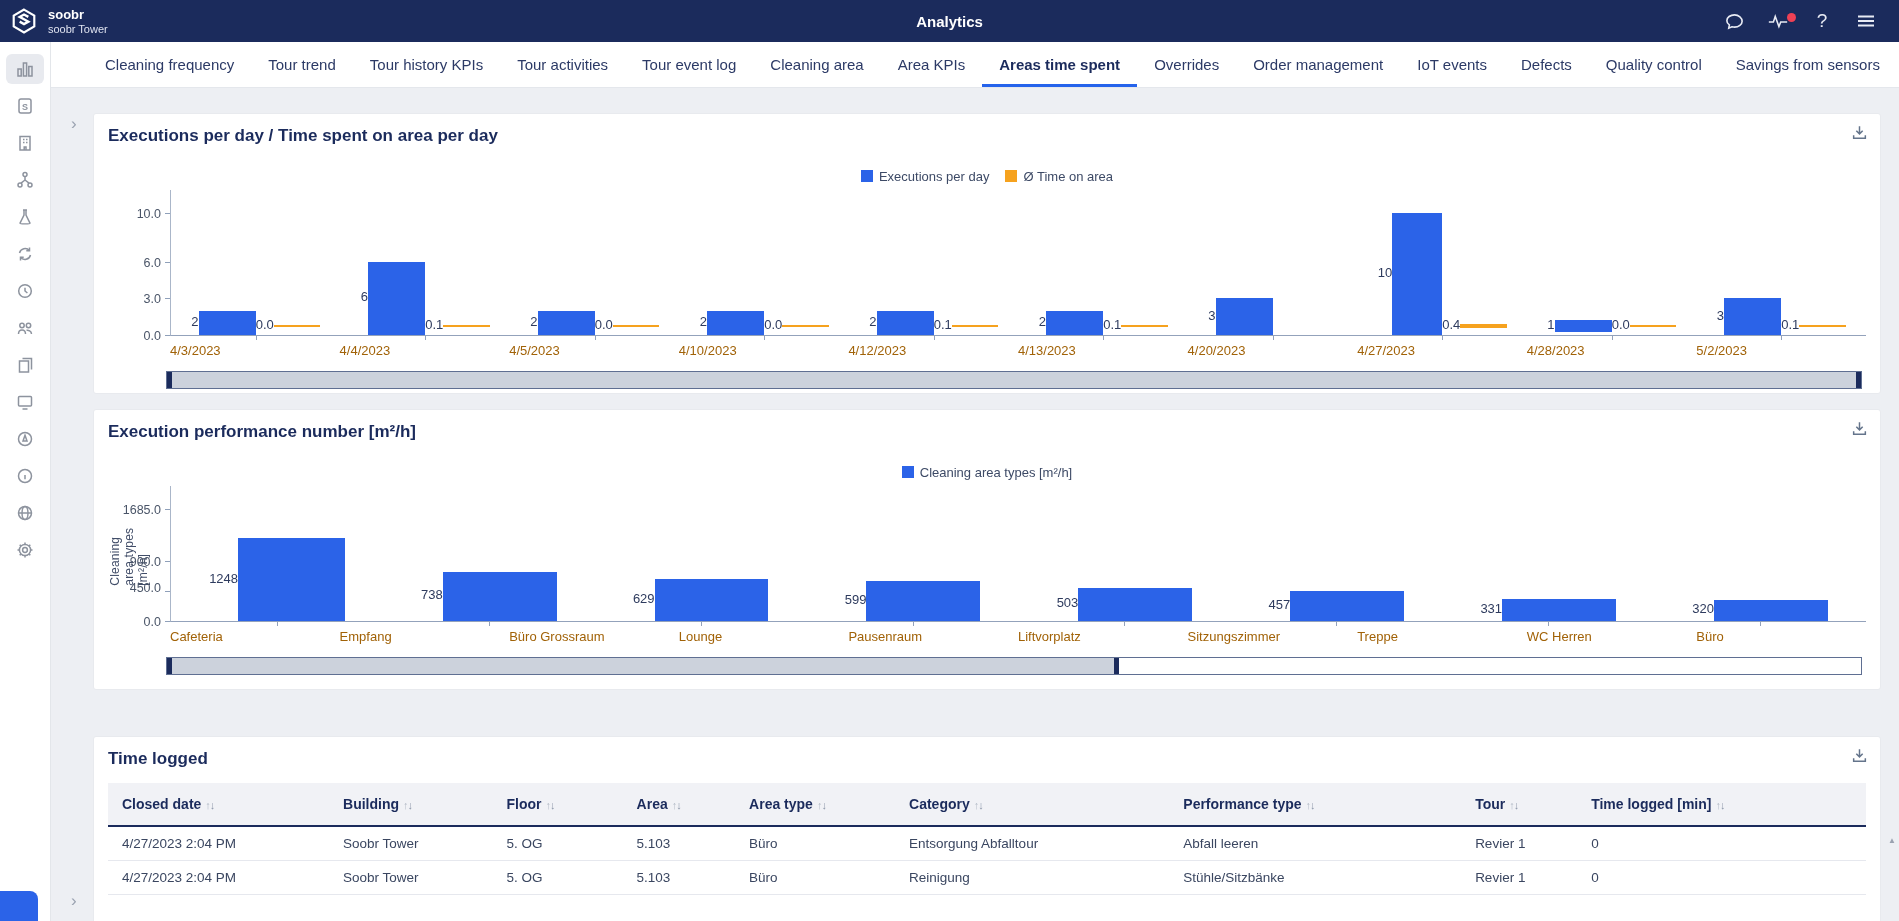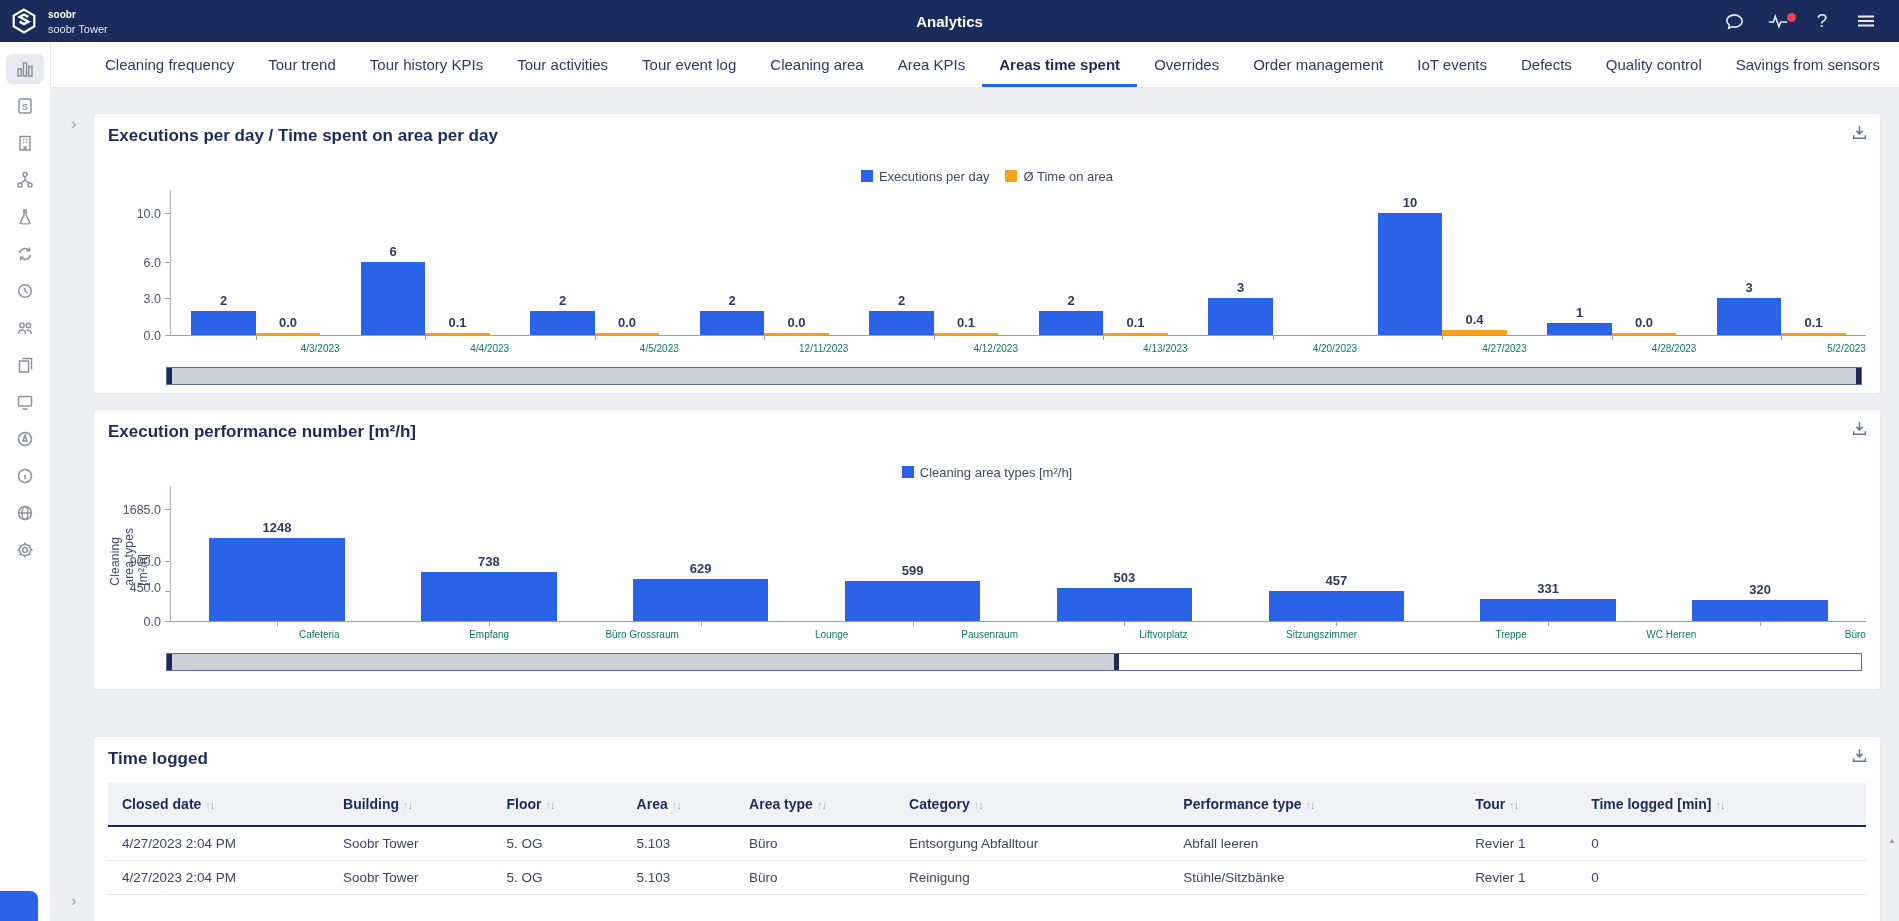--- a/index.html
+++ b/index.html
@@ -9,21 +9,21 @@
     background:#edeff3; position:relative; color:#34415e;
   }
   
   .navbar{
     position:absolute; top:0; left:0; right:0; height:42px;
     background:#1b2b5c; display:flex; align-items:center; z-index:30;
     color:#fff;
   }
   .nav-left{ display:flex; align-items:center; gap:10px; padding-left:10px; }
   .logo{ width:28px; height:28px; display:flex; align-items:center; justify-content:center; }
-  .brand-name{ font-size:10px; font-weight:bold; line-height:17px; }
+  .brand-name{ font-size:13px; font-weight:bold; line-height:17px; }
   .brand-sub{ font-size:11px; color:#dfe3f0; line-height:13px; }
   .nav-title{
     position:absolute; left:0; right:0; text-align:center;
     font-size:15px; font-weight:bold; pointer-events:none;
   }
   .nav-right{ margin-left:auto; display:flex; align-items:center; gap:22px; padding-right:22px; z-index:2;}
   .nav-ic{ width:22px; height:22px; display:flex; align-items:center; justify-content:center; position:relative; cursor:pointer;}
   .nav-ic svg{ stroke:#e8ebf4; fill:none; stroke-width:1.7; }
   .help-q{ font-size:19px; color:#e8ebf4; }
   .red-dot{ position:absolute; width:9px; height:9px; border-radius:50%; background:#ef4155; right:-7px; top:3px; }
@@ -77,25 +77,25 @@
   .chart{ display:flex; margin-top:6px; position:relative; }
   .yaxis{ width:62px; position:relative; flex:0 0 auto; }
   .ytick{ position:absolute; right:9px; font-size:12.5px; color:#4a5568; }
   .ydash{ position:absolute; right:0; width:5px; height:1px; background:#8fa0ba; }
   .plot{ flex:1; position:relative; border-left:1px solid #aab6c9; border-bottom:1px solid #93a2bb; display:flex; align-items:flex-end; }
   .c1 .plot{ height:146px; } .c2 .plot{ height:136px; }
   .group{ flex:1; position:relative; display:flex; align-items:flex-end; justify-content:center; height:100%; }
   .group::after{ content:""; position:absolute; bottom:-5px; left:50%; width:1px; height:5px; background:#93a2bb; }
   .bars{ display:flex; align-items:flex-end; justify-content:center; width:100%; }
   .c1 .bwrap{ width:38%; } .c2 .bwrap{ width:64%; }
-  .bwrap{ display:flex; flex-direction:column; align-items:center; justify-content:flex-end;font-weight:bold; }
+  .bwrap{ display:flex; align-items:center; justify-content:flex-end; }
   .blabel{ font-size:13px; color:#2e3b5e; margin-bottom:3px; }
   .bar{ width:100%; }
   .xlabels{ display:flex; margin-left:62px; margin-top:7px; }
-  .xlabel{ flex:1; text-align:right; font-size:10px; color:#0f766e; }
+  .xlabel{ flex:1; text-align:left; font-size:13px; color:#a16207; }
   .ylabel{
     position:absolute; left:0px; top:46%; transform:translateY(-50%) rotate(180deg);
     writing-mode:vertical-rl; font-size:12px; color:#414d68; letter-spacing:.2px;
   }
   .slider{
     position:relative; height:18px; margin:13px 4px 0 58px;
     border:1px solid #5f6f92; background:#fff; cursor:pointer;
   }
   .slider .fill{ position:absolute; top:0; bottom:0; background:#ccd2dc; }
   .slider .handle{ position:absolute; top:0; bottom:0; width:5px; background:#1b2b5c; }
@@ -416,21 +416,21 @@
                   <div class="bar" style="background: rgb(246, 162, 30); height: 2px;"></div>
                 </div>
               </div>
             </div>
           </div>
       </div>
       <div class="xlabels" id="xlabels1">
           <span class="xlabel">4/3/2023</span>
           <span class="xlabel">4/4/2023</span>
           <span class="xlabel">4/5/2023</span>
-          <span class="xlabel">12/11/2023</span>
+          <span class="xlabel">4/10/2023</span>
           <span class="xlabel">4/12/2023</span>
           <span class="xlabel">4/13/2023</span>
           <span class="xlabel">4/20/2023</span>
           <span class="xlabel">4/27/2023</span>
           <span class="xlabel">4/28/2023</span>
           <span class="xlabel">5/2/2023</span>
         </div>
       <div class="slider" id="slider1">
           <div class="fill" style="left: 0%; width: 100%;"></div>
           <div class="handle" style="left: calc(0% + 0px);"></div>

